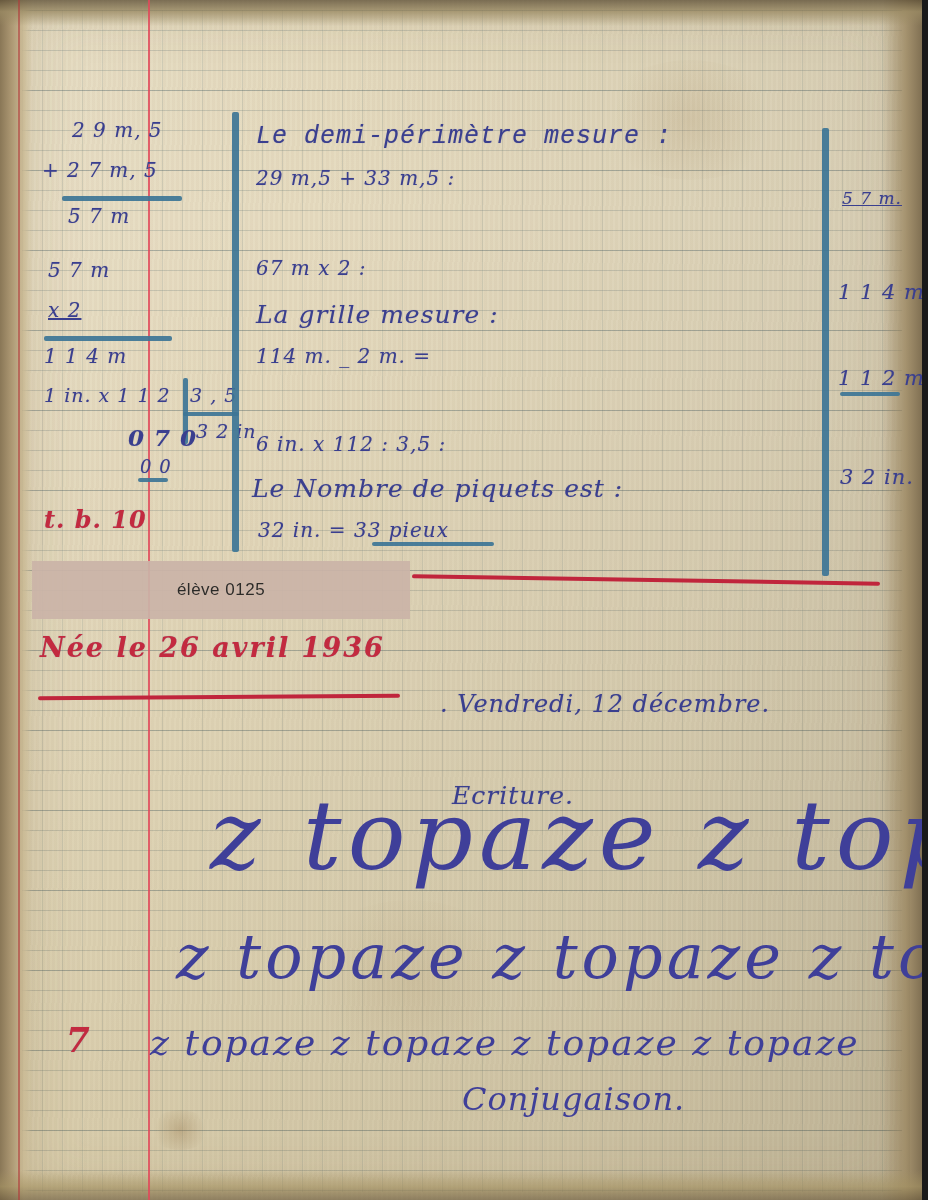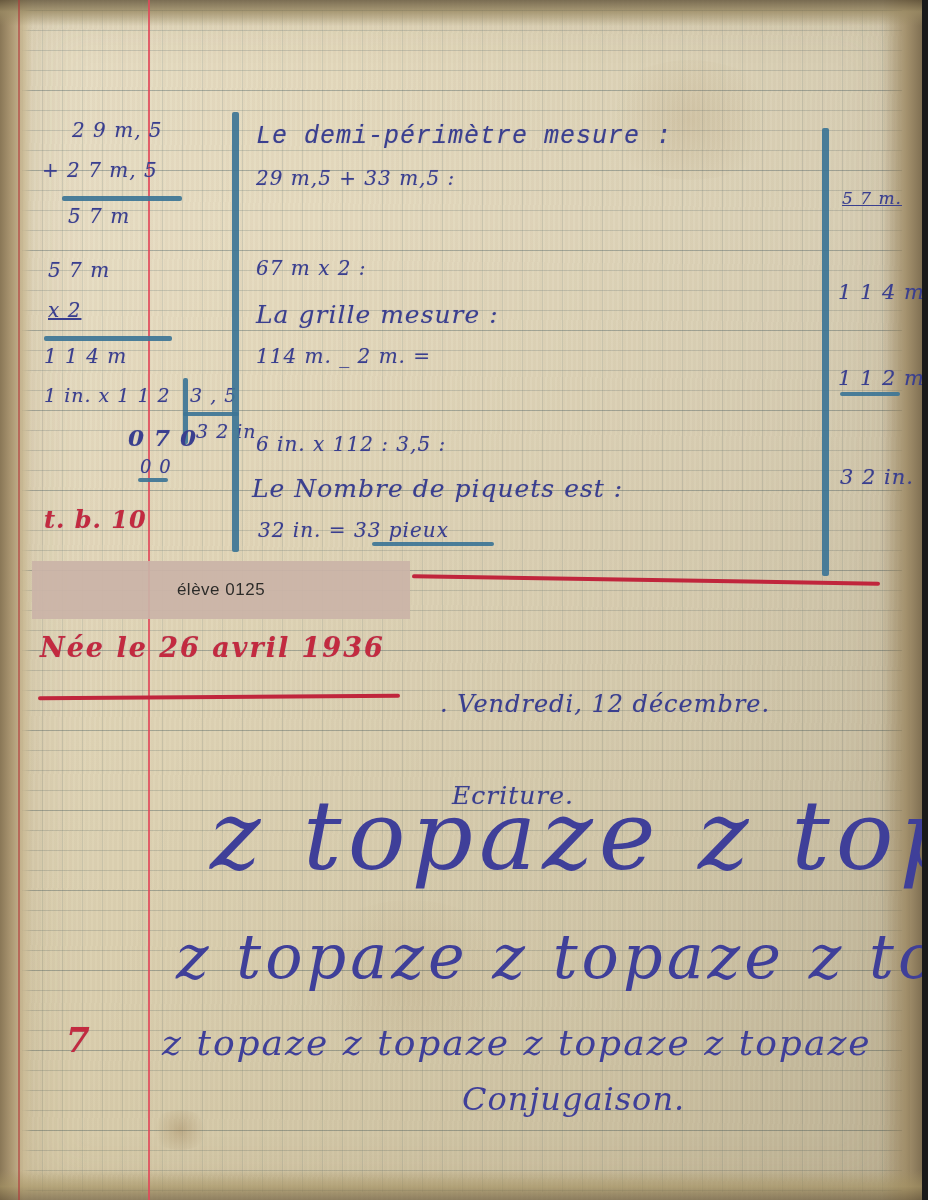--- a/index.html
+++ b/index.html
@@ -242,18 +242,18 @@
   <div class="red-rule" style="left:412px; top:578px; width:468px; transform:rotate(0.9deg);"></div>
   <div class="red-rule" style="left:38px; top:695px; width:362px; transform:rotate(-0.4deg);"></div>
 
   <div class="hw hw-red" style="left:40px; top:632px; font-size:27px; letter-spacing:2px;">Née le 26 avril 1936</div>
 
   <div class="hw" style="left:440px; top:690px; font-size:24px;">. Vendredi, 12 décembre.</div>
   <div class="hw" style="left:452px; top:733px; font-size:25px;margin-top:48px;">Ecriture.</div>
 
   <div class="script" style="left:210px; top:780px; font-size:96px; letter-spacing:6px;">z topaze z topa</div>
   <div class="script" style="left:176px; top:920px; font-size:62px; letter-spacing:4px;">z topaze z topaze z top</div>
-  <div class="script" style="left:150px; top:1022px; font-size:36px; letter-spacing:2px;padding-left:12px;">z topaze z topaze z topaze z topaze</div>
+  <div class="script" style="left:150px; top:1022px; font-size:36px; letter-spacing:2px;">z topaze z topaze z topaze z topaze</div>
   <div class="script" style="left:462px; top:1080px; font-size:32px; letter-spacing:1px;">Conjugaison.</div>
 
   <div class="hw hw-red" style="left:66px; top:1020px; font-size:34px;">7</div>
 
 </div>
 
 </body></html>

